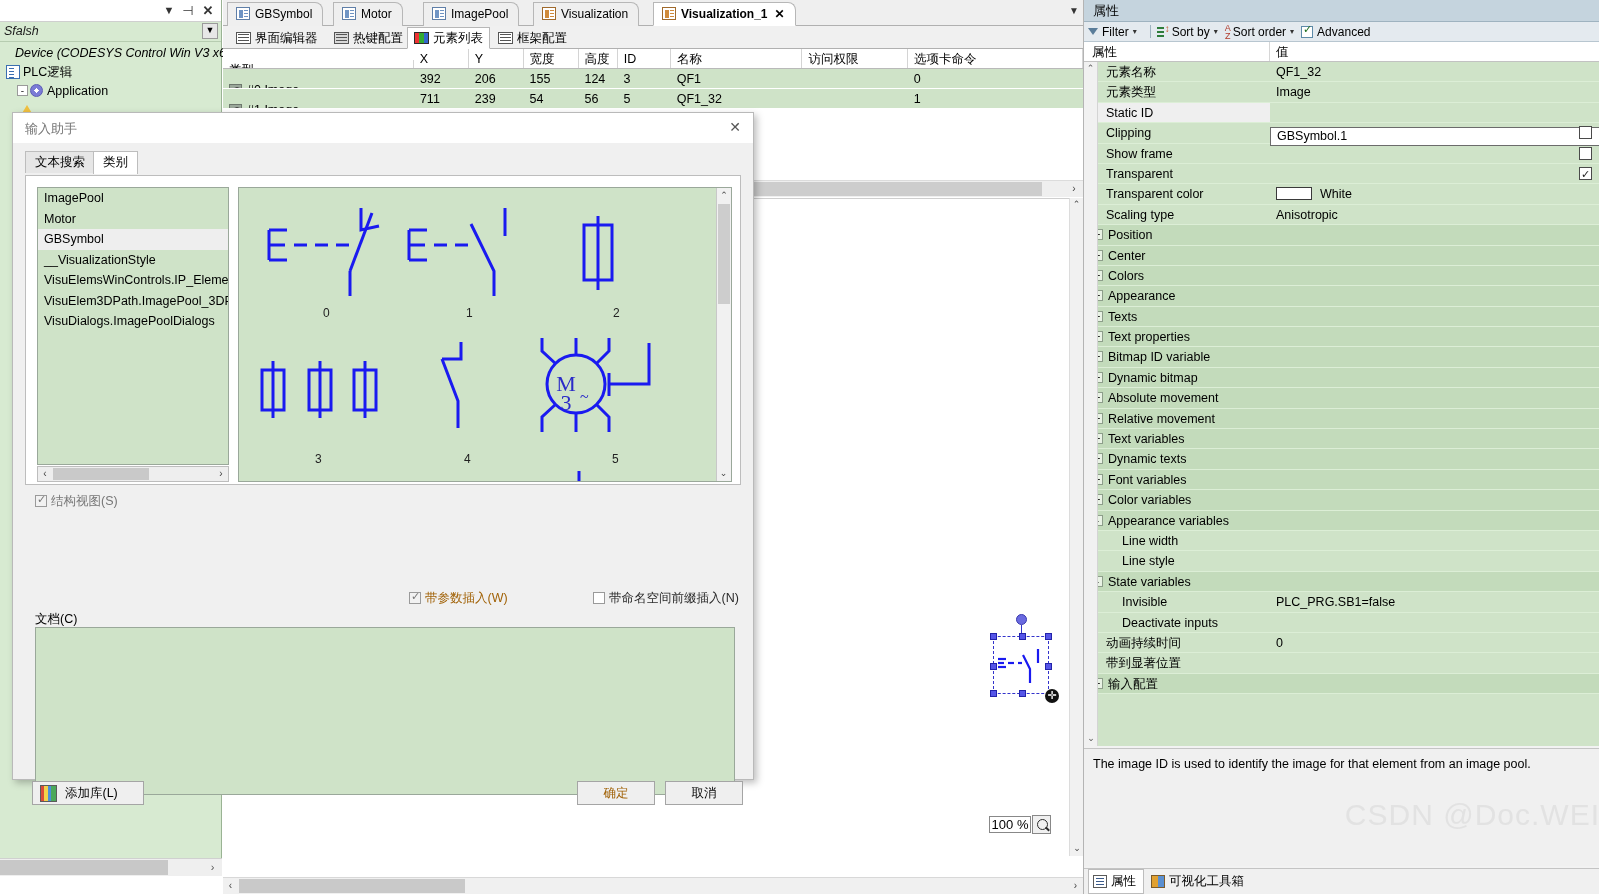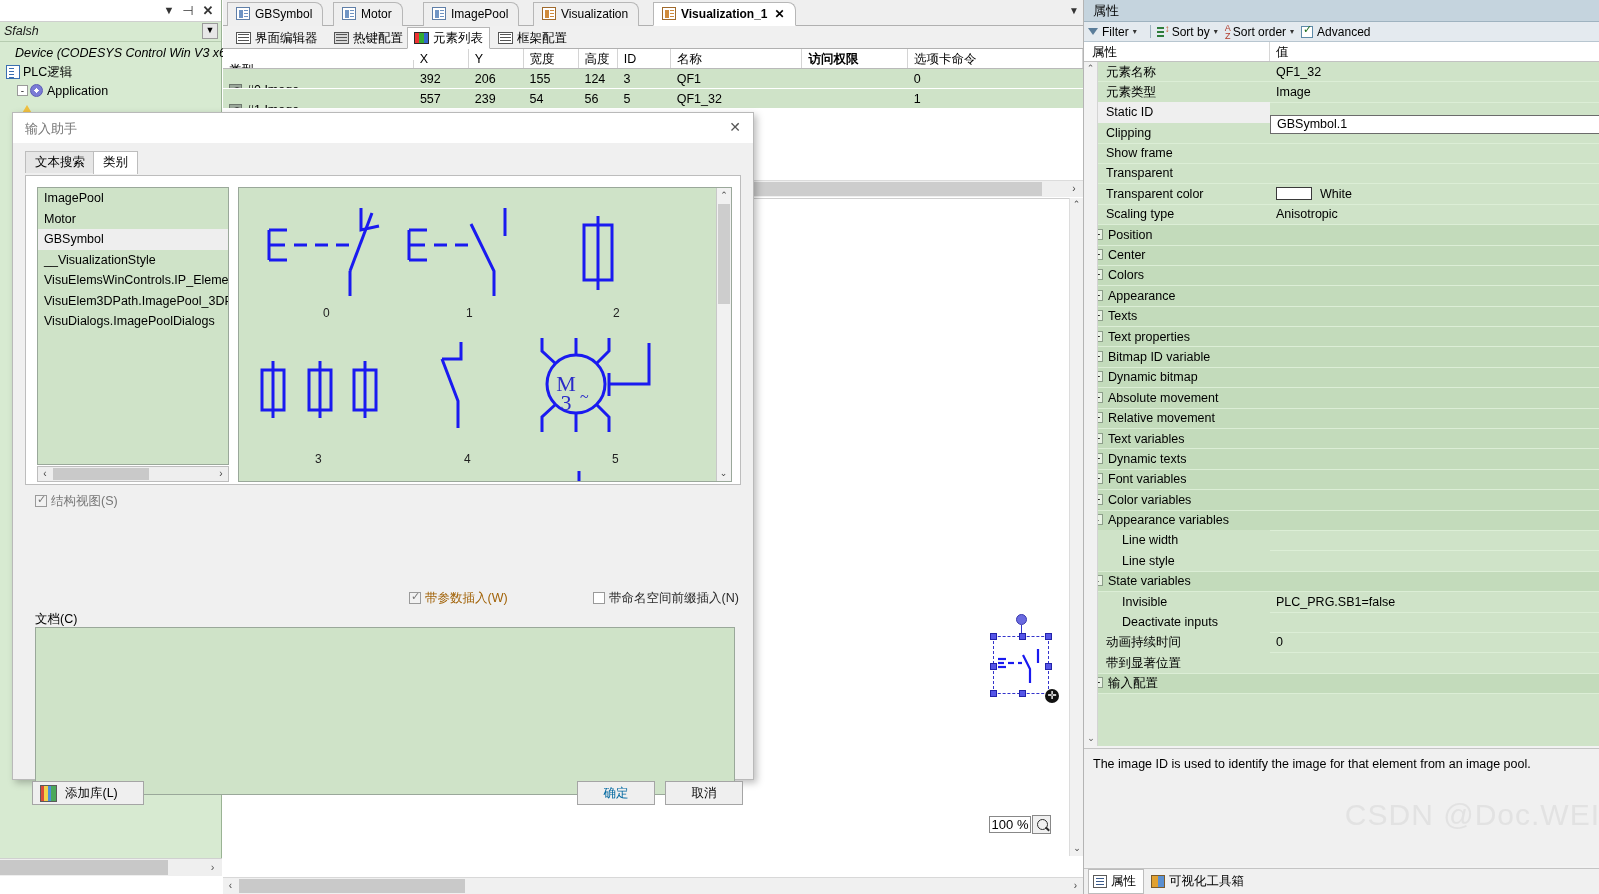--- a/index.html
+++ b/index.html
@@ -148,21 +148,21 @@
   .et-data { background:#cfe3c8; border-bottom:1px solid #ffffff; }
   .et-data.alt { background:#cfe3c8; }
   .et-cell { padding-left:6px; overflow:hidden; white-space:nowrap; }
   .c-type { width:218px;margin-top:11px; }
   .c-x { width:62px; }
   .c-y { width:62px; }
   .c-w { width:62px; }
   .c-h { width:44px; }
   .c-id { width:60px; }
   .c-name { width:150px; }
-  .c-acc { width:120px;font-weight:bold; }
+  .c-acc { width:120px; }
   .c-cmd { width:200px; }
   .img-ico {
     display:inline-block; width:13px; height:12px; vertical-align:-2px; margin-right:5px;
     background:#9aa79a; border:1px solid #6d786d; position:relative;
   }
   .img-ico::after {
     content:""; position:absolute; left:3px; top:2px; width:6px; height:6px;
     border:1px solid #3a3a3a; border-radius:50%; background:#cfcfcf;
   }
   .et-hscroll {
@@ -311,21 +311,21 @@
     position:absolute; height:24px; line-height:22px; font-size:12.5px;
     background:#efefef; border:1px solid #a5a5a5; text-align:center; padding:0 10px;
   }
   .btn.addlib { left:19px; top:0; width:112px; text-align:left; padding-left:32px; }
   .btn.addlib .libico {
     position:absolute; left:7px; top:3px; width:17px; height:17px;
     background:
       linear-gradient(90deg,#d94b3a 0 22%, #f2d24b 22% 45%, #4b8fd9 45% 68%, #4ba85a 68% 100%);
     border:1px solid #5a5a5a;
   }
-  .btn.ok { left:564px; top:0; width:78px; color:#0369a1; }
+  .btn.ok { left:564px; top:0; width:78px; color:#a16207; }
   .btn.cancel { left:652px; top:0; width:78px; }
 
   
   .right {
     position:absolute; left:1083px; top:0; width:516px; height:894px;
     background:#f2f2f2; border-left:1px solid #b4b4b4;
   }
   .rp-title {
     height:22px; line-height:22px; background:#c5d4de; padding-left:9px;
     font-size:13px; border-bottom:1px solid #9fb3c0;
@@ -359,21 +359,21 @@
   .adv-ck::after { content:"✓"; position:absolute; left:1px; top:-4px; font-size:11px; color:#1a6b1a; }
 
   .rp-head { display:flex; height:20px; line-height:20px; background:#ffffff;
              border-bottom:1px solid #c2c2c2; font-size:12.5px; }
   .rp-head .h1 { width:186px; padding-left:8px; border-right:1px solid #d6d6d6; }
   .rp-head .h2 { flex:1; padding-left:6px; }
 
   .rp-grid { position:absolute; left:0; top:62px; width:516px; height:684px;
              background:#cfe3c8; overflow:hidden; }
   .pr { display:flex; height:20.4px; line-height:20.4px; font-size:12.5px;
-        border-bottom:1px solid #dceeD6;align-items:center; }
+        border-bottom:1px solid #dceeD6; }
   .pr .k { width:186px; overflow:hidden; white-space:nowrap; }
   .pr .v { flex:1; padding-left:6px; overflow:hidden; white-space:nowrap; position:relative; }
   .pr.grp { background:#c3dbbb; }
   .pr.sub .k { background:#cfe3c8; }
   .pr.white .k { background:#efefef; }
   .pr.white .v { background:#ffffff; border:1px solid #6b6b6b; height:19px; line-height:17px;margin-top:24px; }
   .ind0 .k { padding-left:8px; }
   .ind1 .k { padding-left:22px; }
   .ind2 .k { padding-left:38px; }
   .exp {
@@ -507,21 +507,21 @@
         <div class="et-cell c-y">206</div>
         <div class="et-cell c-w">155</div>
         <div class="et-cell c-h">124</div>
         <div class="et-cell c-id">3</div>
         <div class="et-cell c-name">QF1</div>
         <div class="et-cell c-acc"></div>
         <div class="et-cell c-cmd">0</div>
       </div>
       <div class="et-row et-data alt">
         <div class="et-cell c-type"><span class="img-ico"></span><span>#1 Image</span></div>
-        <div class="et-cell c-x">557</div>
+        <div class="et-cell c-x">711</div>
         <div class="et-cell c-y">239</div>
         <div class="et-cell c-w">54</div>
         <div class="et-cell c-h">56</div>
         <div class="et-cell c-id">5</div>
         <div class="et-cell c-name">QF1_32</div>
         <div class="et-cell c-acc"></div>
         <div class="et-cell c-cmd">1</div>
       </div>
     </div>
 

